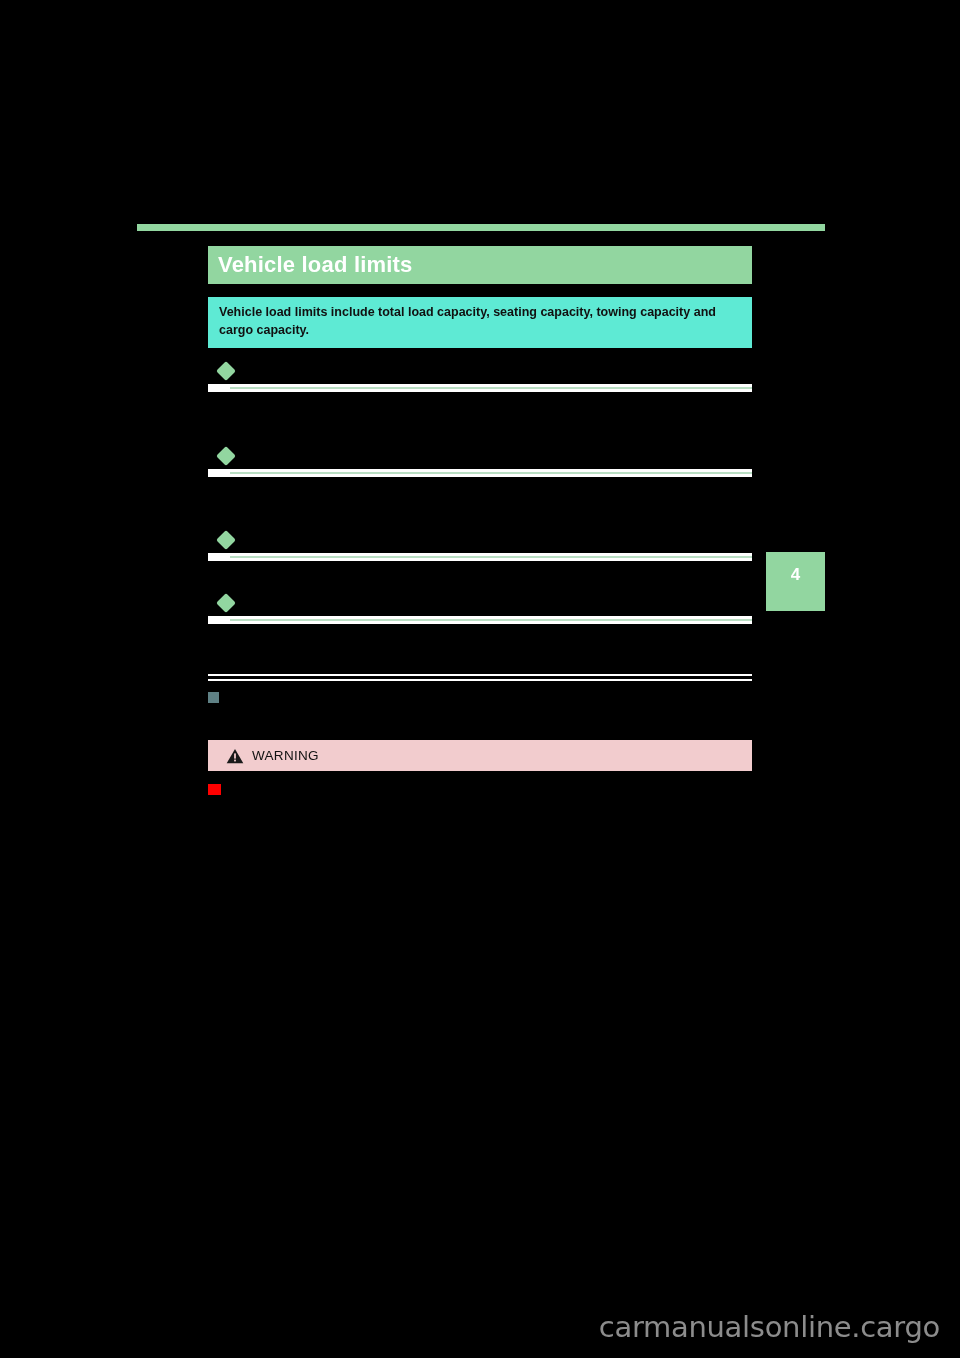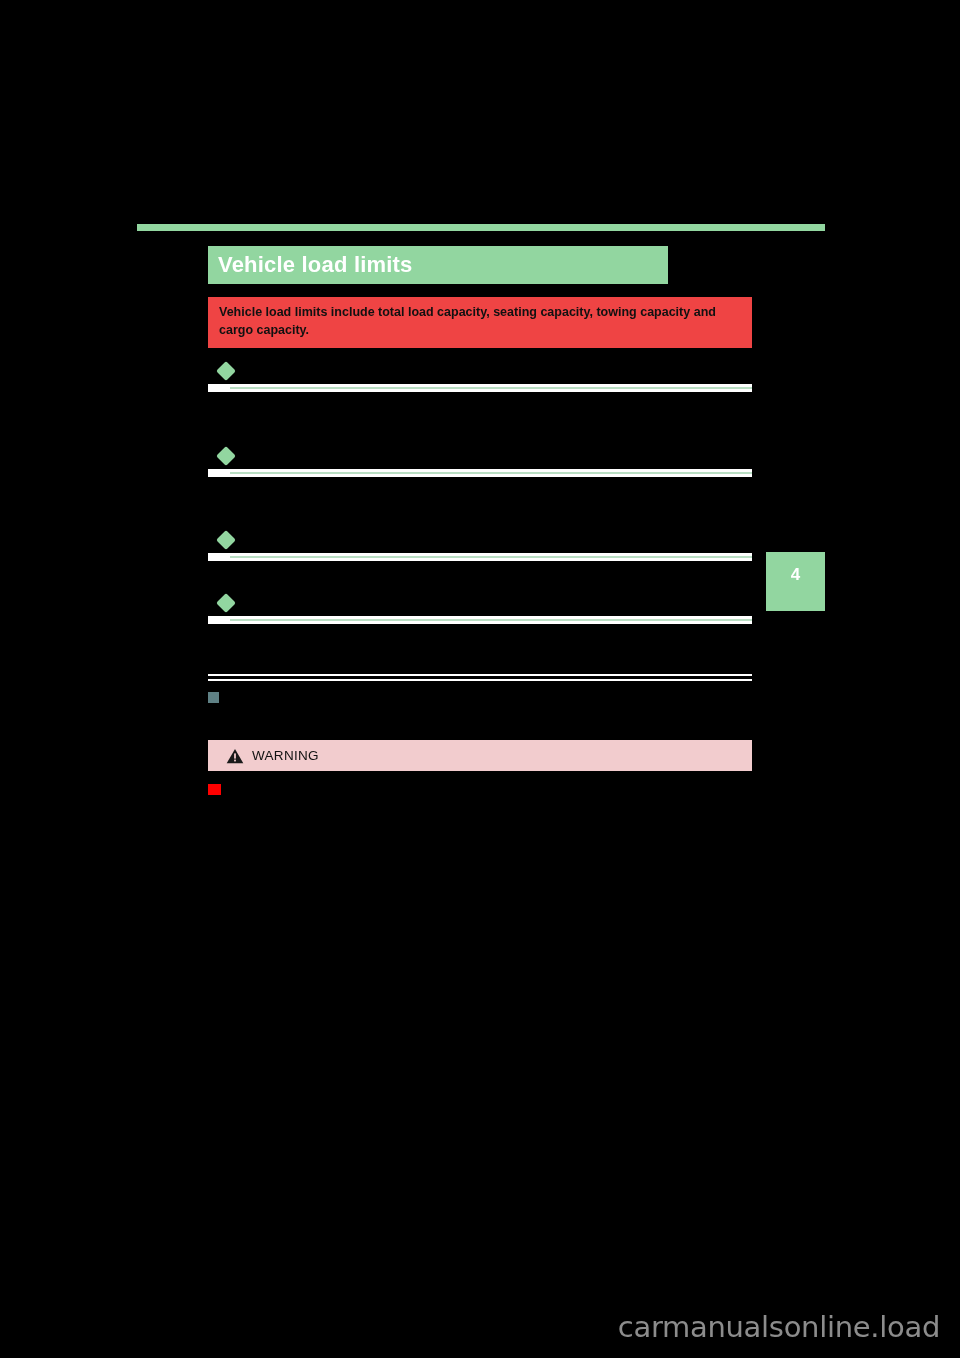--- a/index.html
+++ b/index.html
@@ -29,21 +29,21 @@
     width: 688px;
     height: 7px;
     background: #92d6a0;
   }
 
   
   .title-bar {
     position: absolute;
     left: 208px;
     top: 246px;
-    width: 460px;
+    width: 544px;
     height: 38px;
     background: #92d6a0;
     display: flex;
     align-items: center;
   }
   .title-bar .title-text {
     color: #ffffff;
     font-size: 22px;
     font-weight: bold;
     letter-spacing: 0.2px;
@@ -51,21 +51,21 @@
     font-family: "Liberation Sans", sans-serif;
   }
 
   
   .intro-box {
     position: absolute;
     left: 208px;
     top: 297px;
     width: 544px;
     min-height: 51px;
-    background: #ef4444;
+    background: #5eead4;
     box-sizing: border-box;
     padding: 7px 12px 8px 11px;
   }
   .intro-box .intro-text {
     color: #111111;
     font-size: 12.5px;
     font-weight: bold;
     line-height: 1.42;
     display: block;
     font-family: "Liberation Sans", sans-serif;
@@ -282,15 +282,15 @@
 
   <div class="sq-bullet-row" style="top:784px;">
     <span class="sq-red"></span>
     <span class="sq-label"></span>
   </div>
 
   <div class="page-tab">
     <span class="tab-num">4</span>
   </div>
 
-  <div class="watermark">carmanualsonline.load</div>
+  <div class="watermark">carmanualsonline.cargo</div>
 
 </div>
 
 </body></html>

